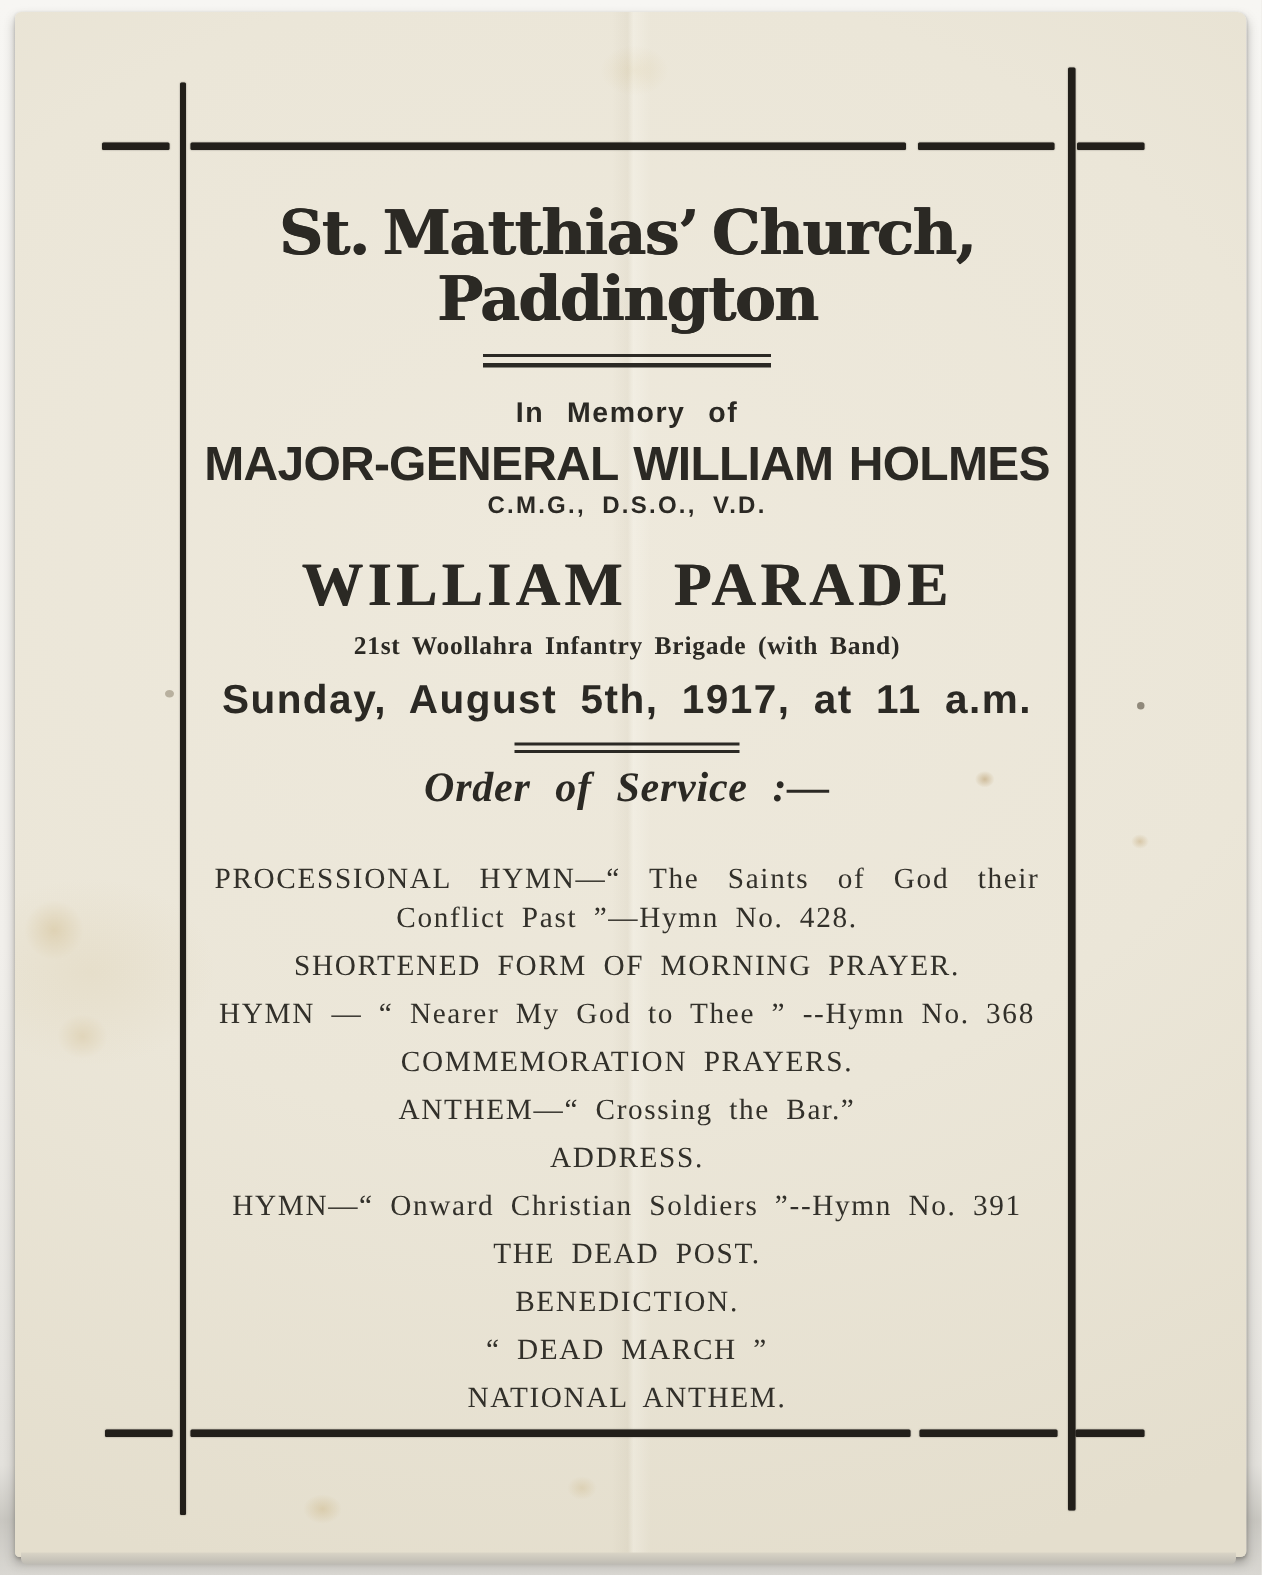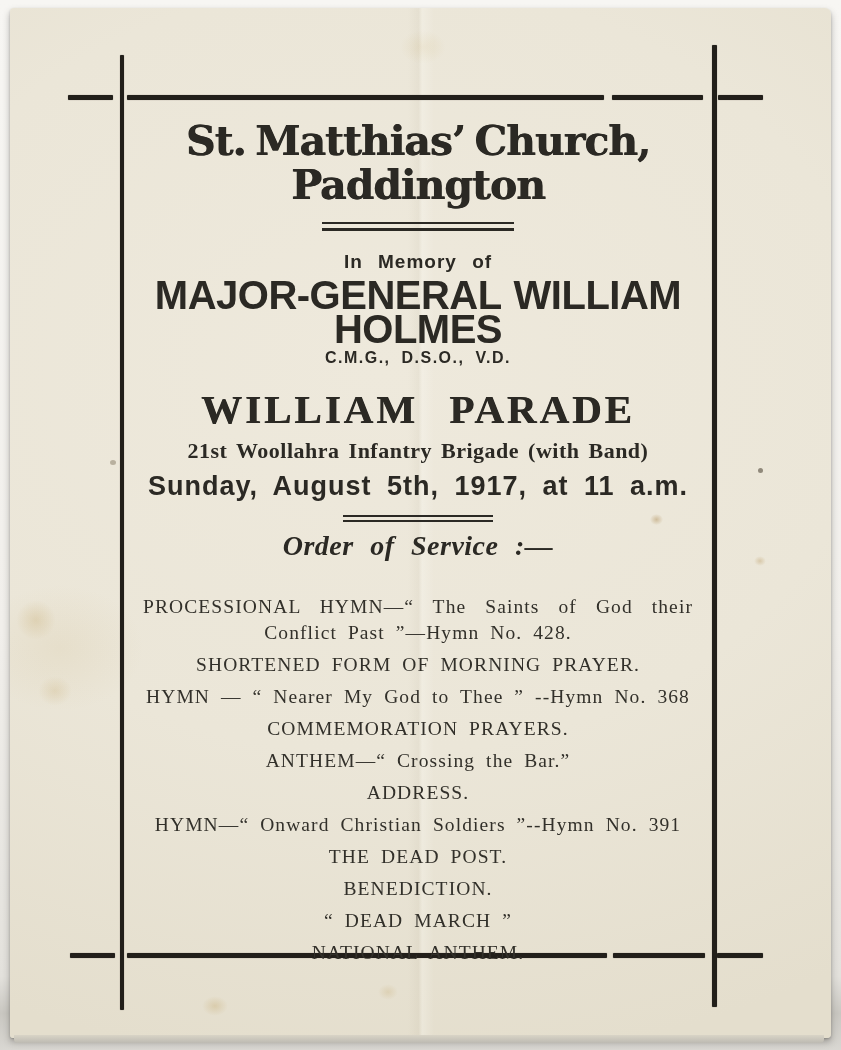--- a/index.html
+++ b/index.html
@@ -49,21 +49,21 @@
   .ht1 { left:58px;  width:45px; }
   .ht2 { left:117px; width:477px; }
   .ht3 { left:602px; width:91px; }
   .ht4 { left:708px; width:45px; }
   .hb1 { left:60px;  width:45px; }
   .hb2 { left:117px; width:480px; }
   .hb3 { left:603px; width:92px; }
   .hb4 { left:707px; width:46px; }
 
   .content {
-    position:absolute; left:114px; top:87px; width:588px;
+    position:absolute; left:114px; top:101px; width:588px;
     text-align:center; color:#2b2924;
   }
   .church {
     margin-top:24px; font-family:"DejaVu Serif", serif; font-weight:bold;
     font-size:41px; line-height:44px; letter-spacing:-1px; word-spacing:-4px;
     text-shadow:0.6px 0 0 #2b2924;
   }
   .rule { margin:0 auto; }
   .rule-i { background:#2b2924; margin:0 auto; }
   .rule-top { margin-top:15px; width:192px; }
@@ -73,34 +73,34 @@
     margin-top:17px; font-family:"Liberation Serif", serif; font-weight:bold;
     font-size:47px; line-height:50px; word-spacing:16px; letter-spacing:-1px;
     text-shadow:0.5px 0 0 #2b2924;
   }
   .in-memory {
     margin-top:20px; font-family:"Liberation Sans", sans-serif; font-weight:bold;
     font-size:19px; line-height:22px; word-spacing:9px; letter-spacing:1px;
   }
   .honoree {
     margin-top:5px; font-family:"Liberation Sans", sans-serif; font-weight:bold;
-    font-size:40px; line-height:34px; letter-spacing:-0.5px; word-spacing:2px;
+    font-size:32px; line-height:34px; letter-spacing:-0.5px; word-spacing:2px;
   }
   .honors {
     margin-top:3px; font-family:"Liberation Sans", sans-serif; font-weight:bold;
     font-size:16px; line-height:18px; letter-spacing:1.5px; word-spacing:5px;
   }
   .parade {
     margin-top:21px; font-family:"Liberation Serif", serif; font-weight:bold;
     font-size:41px; line-height:42px; letter-spacing:3px; word-spacing:18px;
     text-shadow:0.5px 0 0 #2b2924;
   }
   .brigade {
     margin-top:7px; font-family:"Liberation Serif", serif; font-weight:bold;
-    font-size:22px; line-height:28px; letter-spacing:0.5px; word-spacing:3px;
+    font-size:17px; line-height:28px; letter-spacing:0.5px; word-spacing:3px;
   }
   .datetime {
     margin-top:5px; font-family:"Liberation Sans", sans-serif; font-weight:bold;
     font-size:27px; line-height:32px; letter-spacing:1px; word-spacing:7px;
   }
   .rule-date { margin-top:13px; width:150px; }
   .rule-date .a { height:2px; width:150px; }
   .rule-date .b { height:2px; width:150px; margin-top:3px; }
   .order-heading {
     margin-top:7px; font-family:"Liberation Serif", serif; font-style:italic; font-weight:bold;

